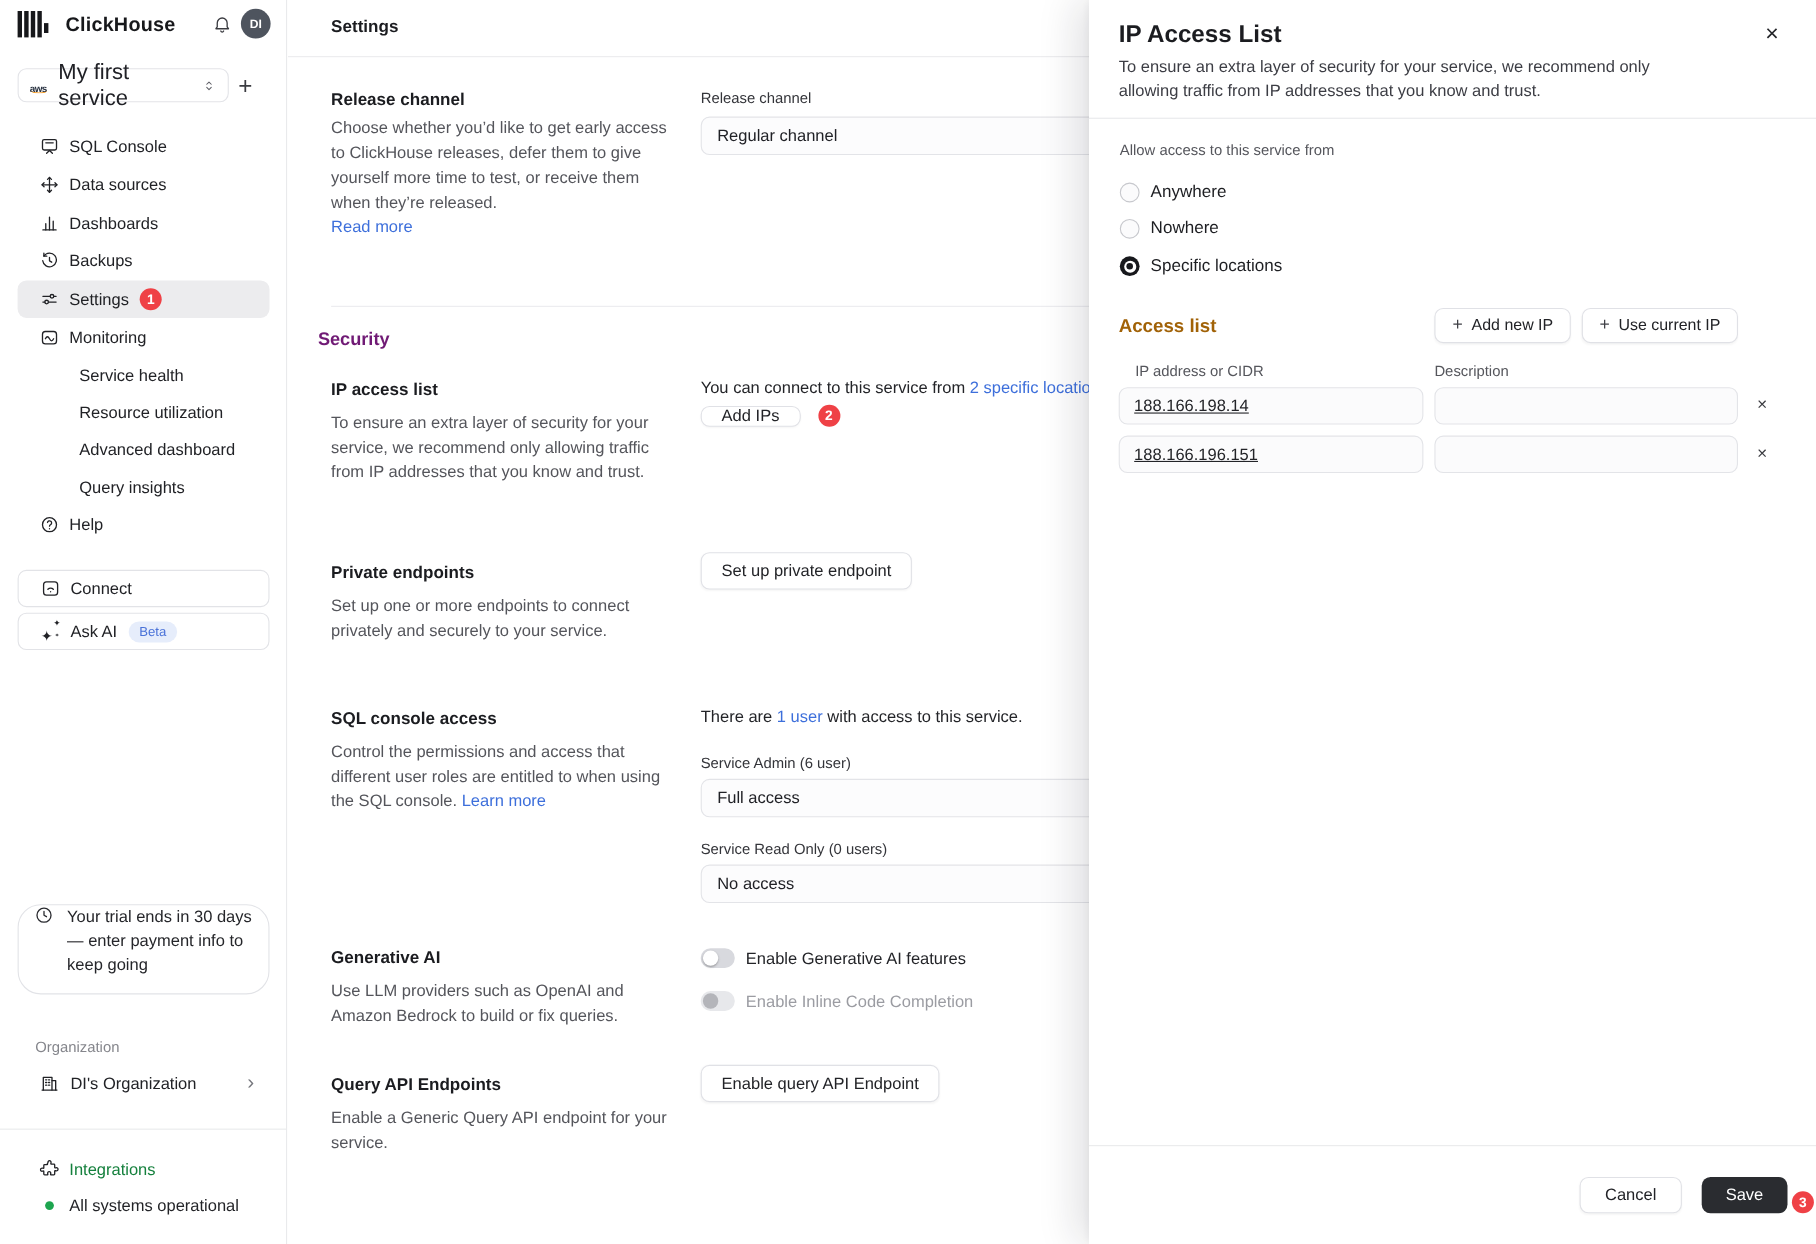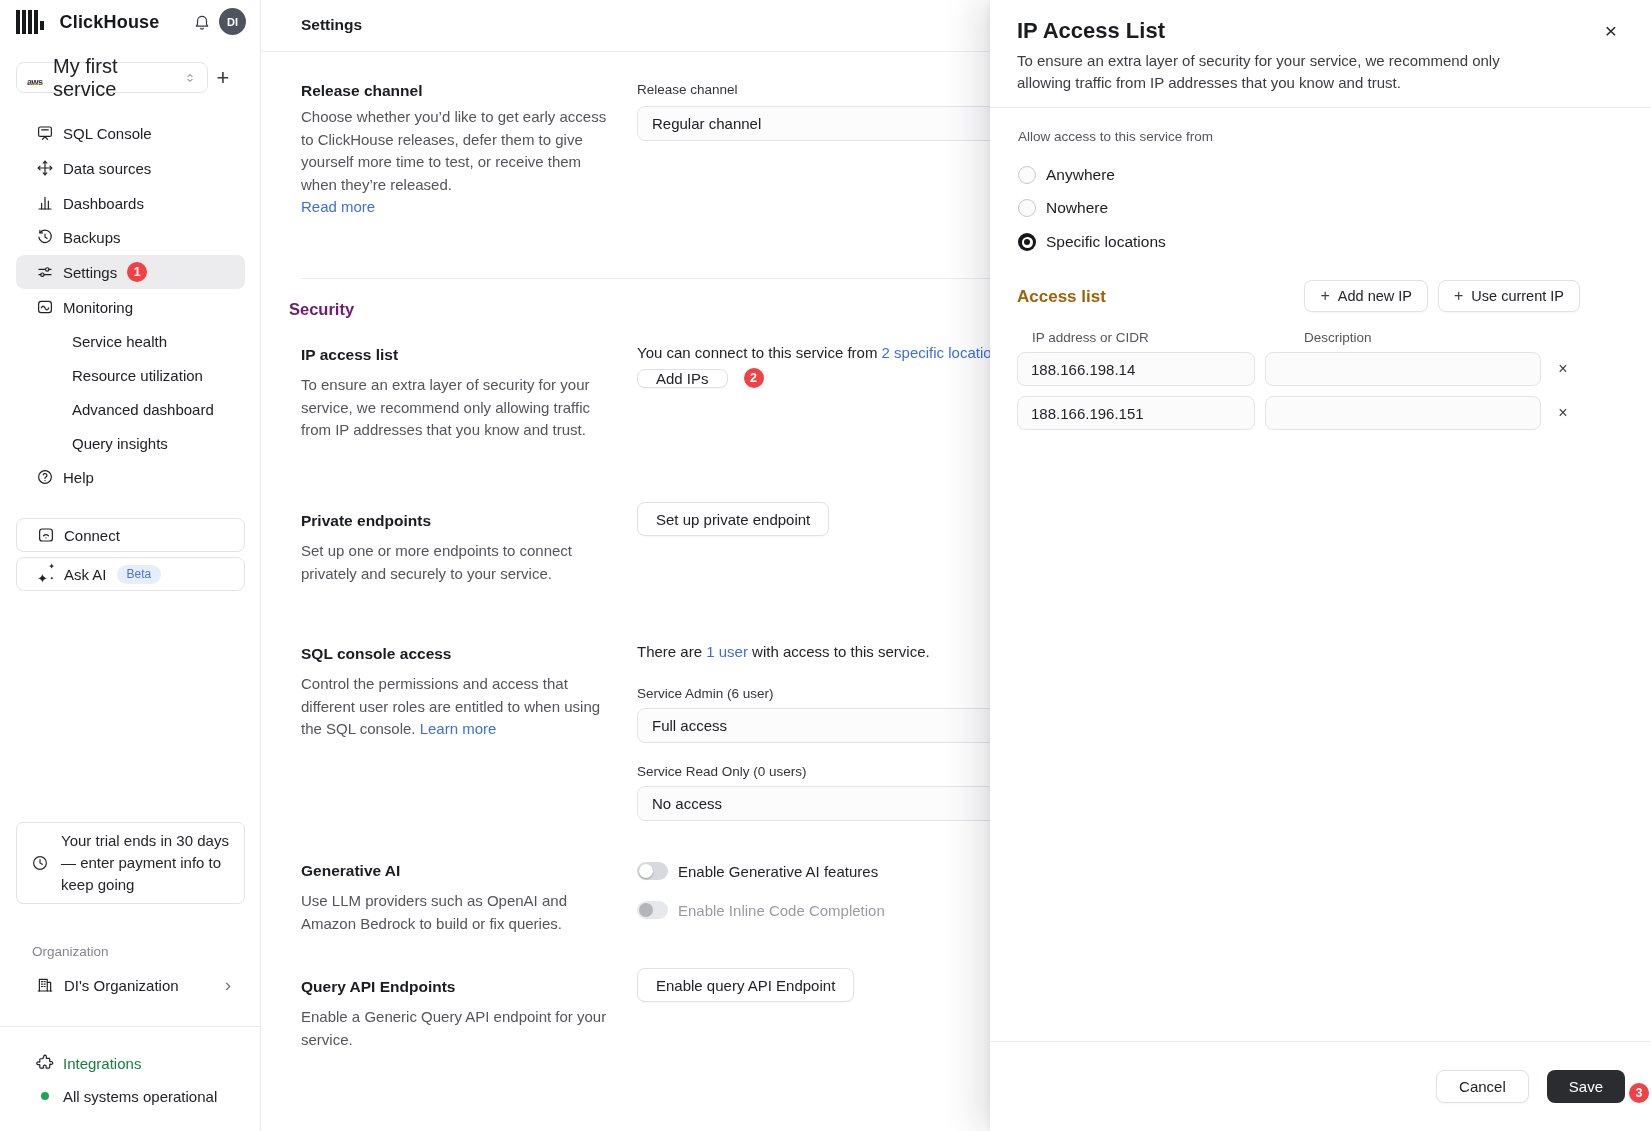--- a/index.html
+++ b/index.html
@@ -49,21 +49,21 @@
   .nav-badge { margin-left:10px; }
 
   .sb-box { position:absolute; left:16px; width:229px; height:34px; border:1px solid #e2e3e7;
     border-radius:8px; background:#fff; display:flex; align-items:center; padding-left:20px; cursor:pointer; }
   .sb-box .nicon { width:18px; height:18px; color:#212226; }
   .sb-box .nlabel { font-size:15px; color:#212226; margin-left:9px; }
   .beta-pill { margin-left:10px; background:#e6edfb; color:#4a72d8; font-size:12px;
     padding:2.5px 10px; border-radius:10px; }
 
   .trial-box { position:absolute; left:16px; top:822px; width:229px; height:82px;
-    border:1px solid #e2e3e7; border-radius:7px; display:flex; align-items:center;
+    border:1px solid #e2e3e7; border-radius:21px; display:flex; align-items:flex-start;
     padding:0 12px 0 14px; gap:12px; }
   .trial-box .nicon { color:#2a2b30; flex:0 0 18px; }
   .trial-text { font-size:15px; line-height:22px; color:#25262a; width:186px; }
 
   .org-label { position:absolute; left:32px; top:944px; font-size:13.5px; color:#85868c; }
   .org-row { position:absolute; left:16px; top:968px; width:229px; height:34px; display:flex;
     align-items:center; padding-left:20px; cursor:pointer; }
   .org-row .nicon { width:18px; height:18px; color:#212226; }
   .org-row .nlabel { font-size:15px; color:#212226; margin-left:10px; flex:1; }
   .org-chev { font-size:19px; color:#76777d; margin-right:14px; }
@@ -115,21 +115,21 @@
   .radio.checked::after { content:''; position:absolute; inset:3.5px; border-radius:50%; background:#fff; z-index:0; }
   .radio.checked::before { content:''; position:absolute; inset:6px; border-radius:50%; background:#17181c; z-index:1; }
   .radio-label { font-size:15.5px; color:#1d1e22; }
   .al-heading { position:absolute; left:27px; top:287px; font-size:17px; font-weight:bold; color:#a16207; }
   .al-buttons { position:absolute; right:71px; top:280px; display:flex; gap:10px; }
   .al-buttons .btn { height:32px; padding:0 15px; font-size:14.5px; }
   .plus-glyph { font-size:16px; color:#404147; margin-right:8px; font-weight:300; }
   .ip-row { position:absolute; left:27px; display:flex; align-items:center; }
   .pinput { height:34px; background:#fbfbfc; border:1px solid #e3e4e8; border-radius:8px;
     font-size:15px; padding:0 13px; color:#232428; font-family:inherit; outline:none; }
-  .pinput.ip { width:238px; }
+  .pinput.ip { width:277px;text-decoration:underline; }
   .pinput.desc { width:276px; margin-left:10px; }
   .row-x { margin-left:14px; font-size:16px; color:#3c3d42; cursor:pointer; width:16px; text-align:center; }
   .p-footer { position:absolute; left:0; right:0; bottom:0; height:90px; border-top:1px solid #e9eaec;
     display:flex; align-items:center; justify-content:flex-end; gap:18px; padding-right:26px; }
   .cancel-btn { height:33px; padding:0 22px; }
   .save-btn { height:33px; padding:0 22px; border:none; border-radius:8px; background:#2a2c30;
     color:#fff; font-size:15px; cursor:pointer; display:inline-flex; align-items:center; }
   .footer-badge { position:absolute; right:2px; bottom:28px; }
 </style>
 </head>

